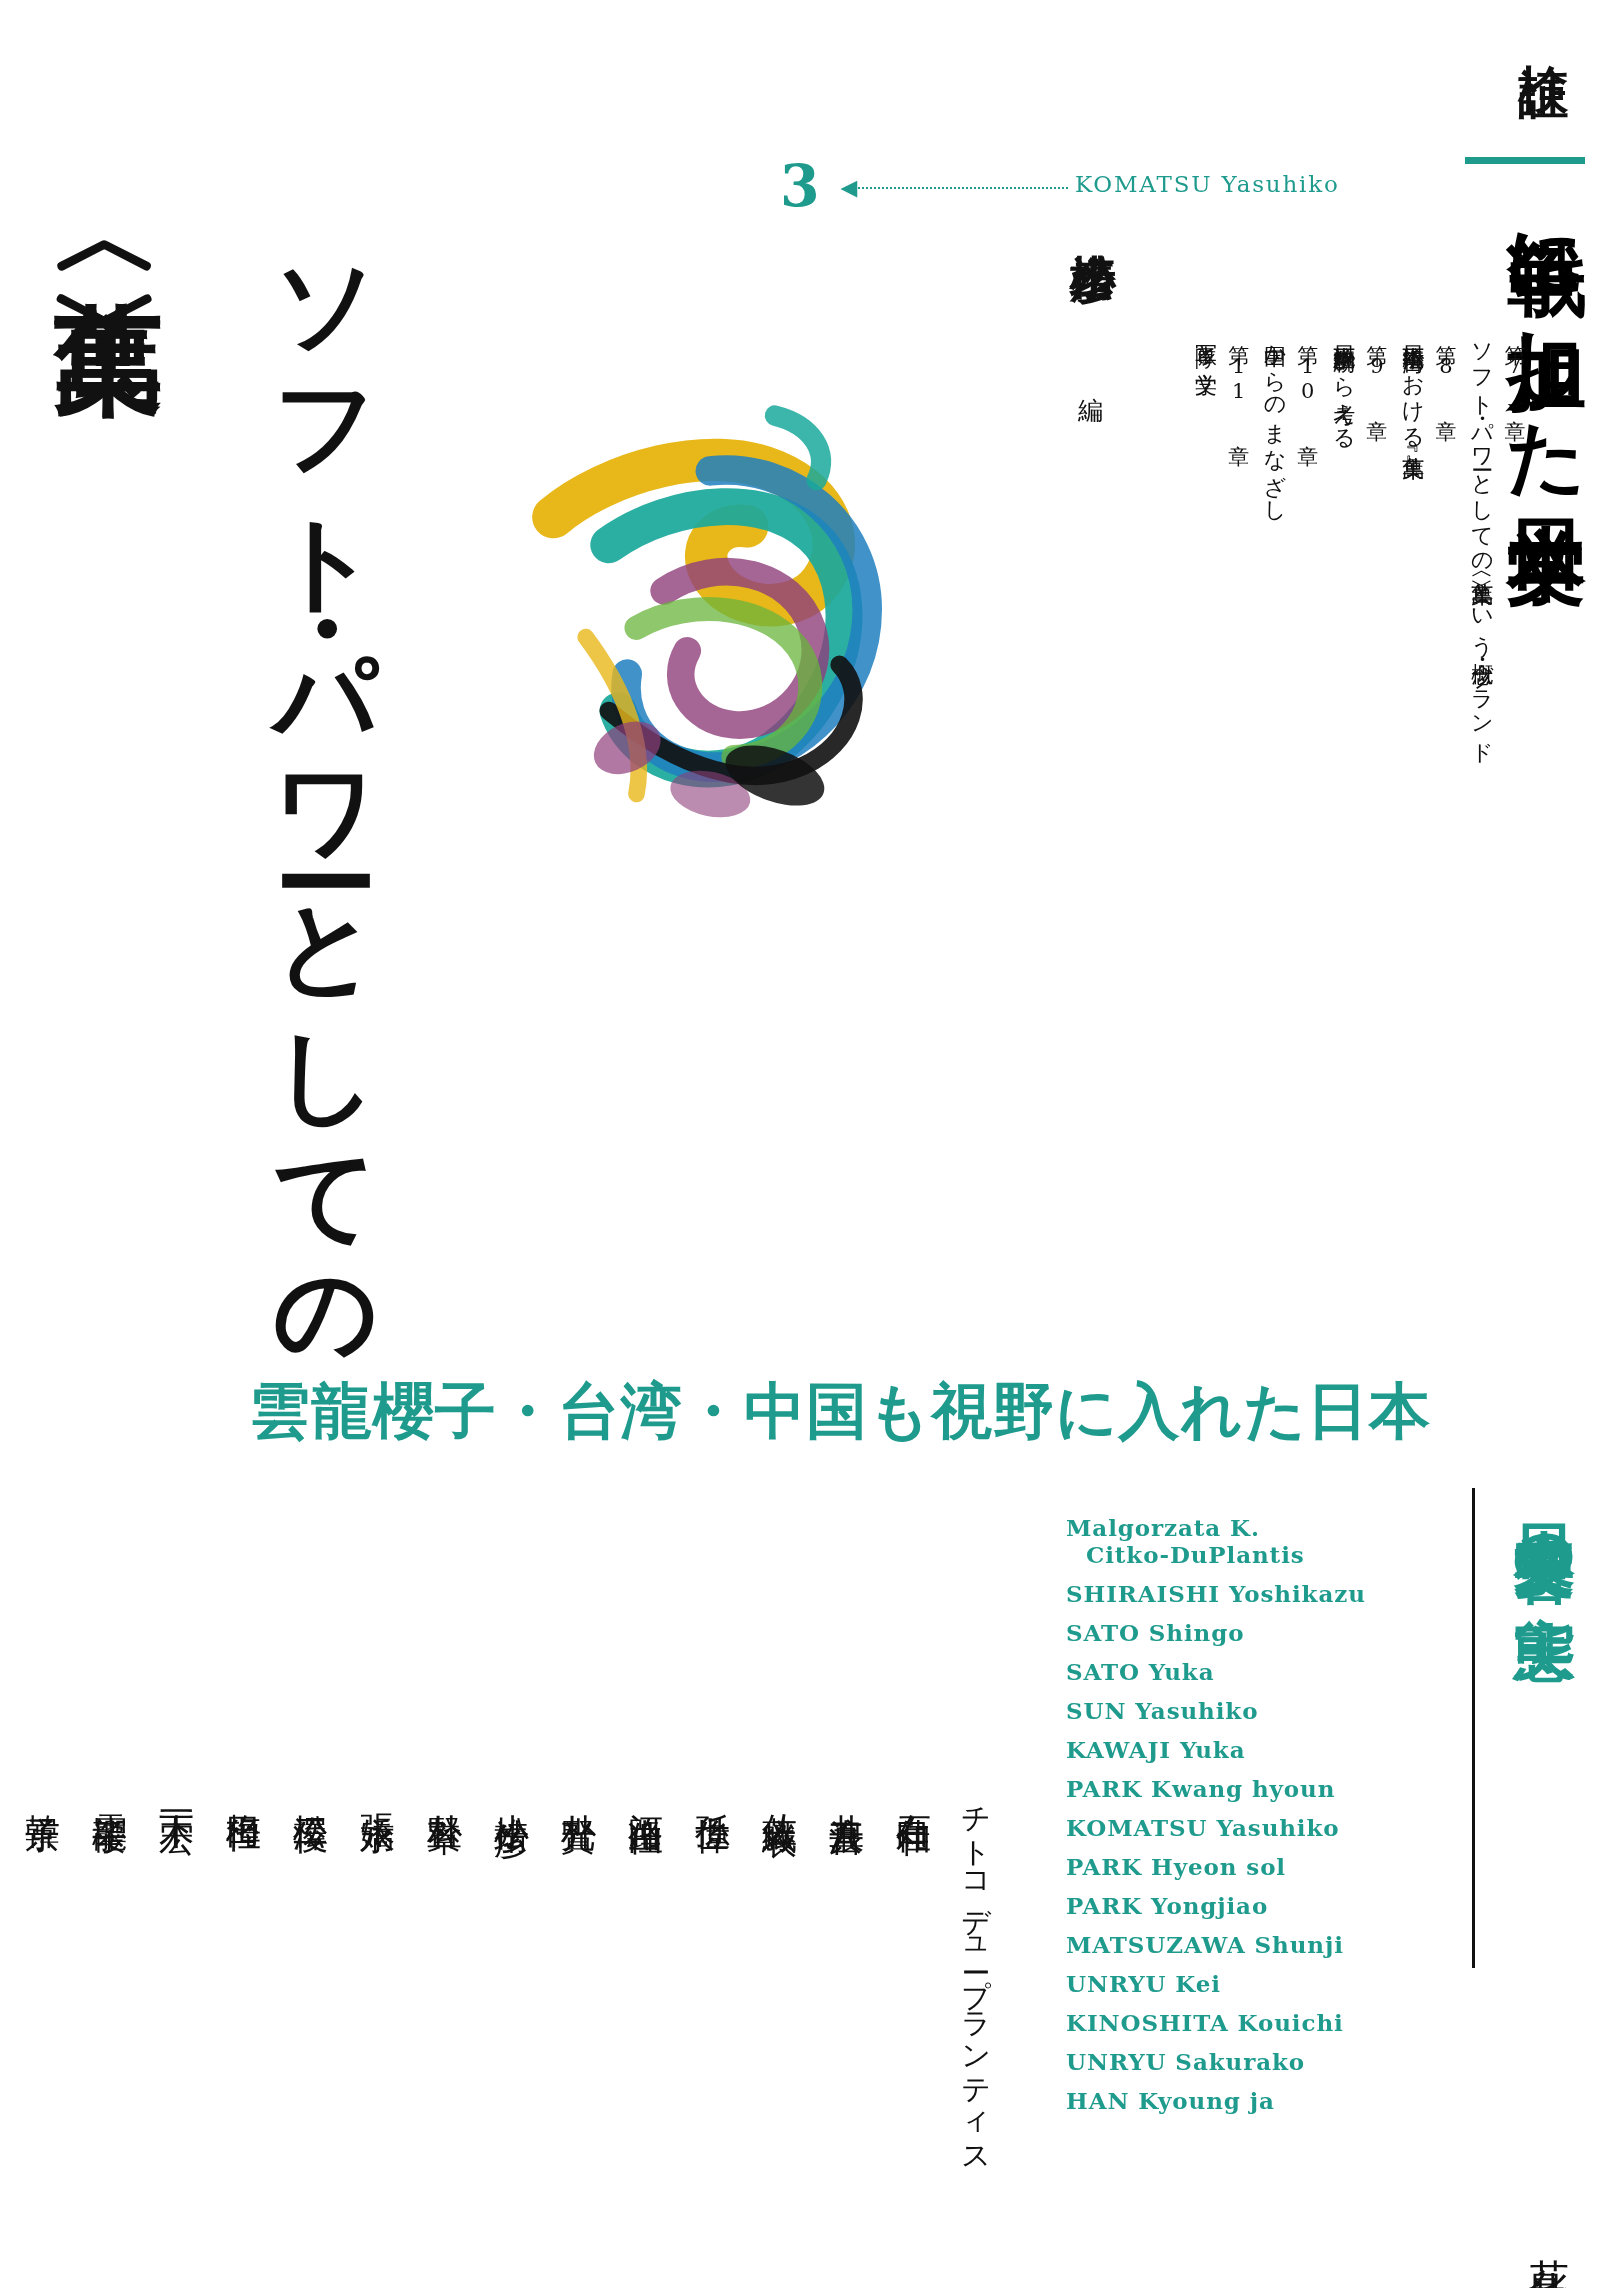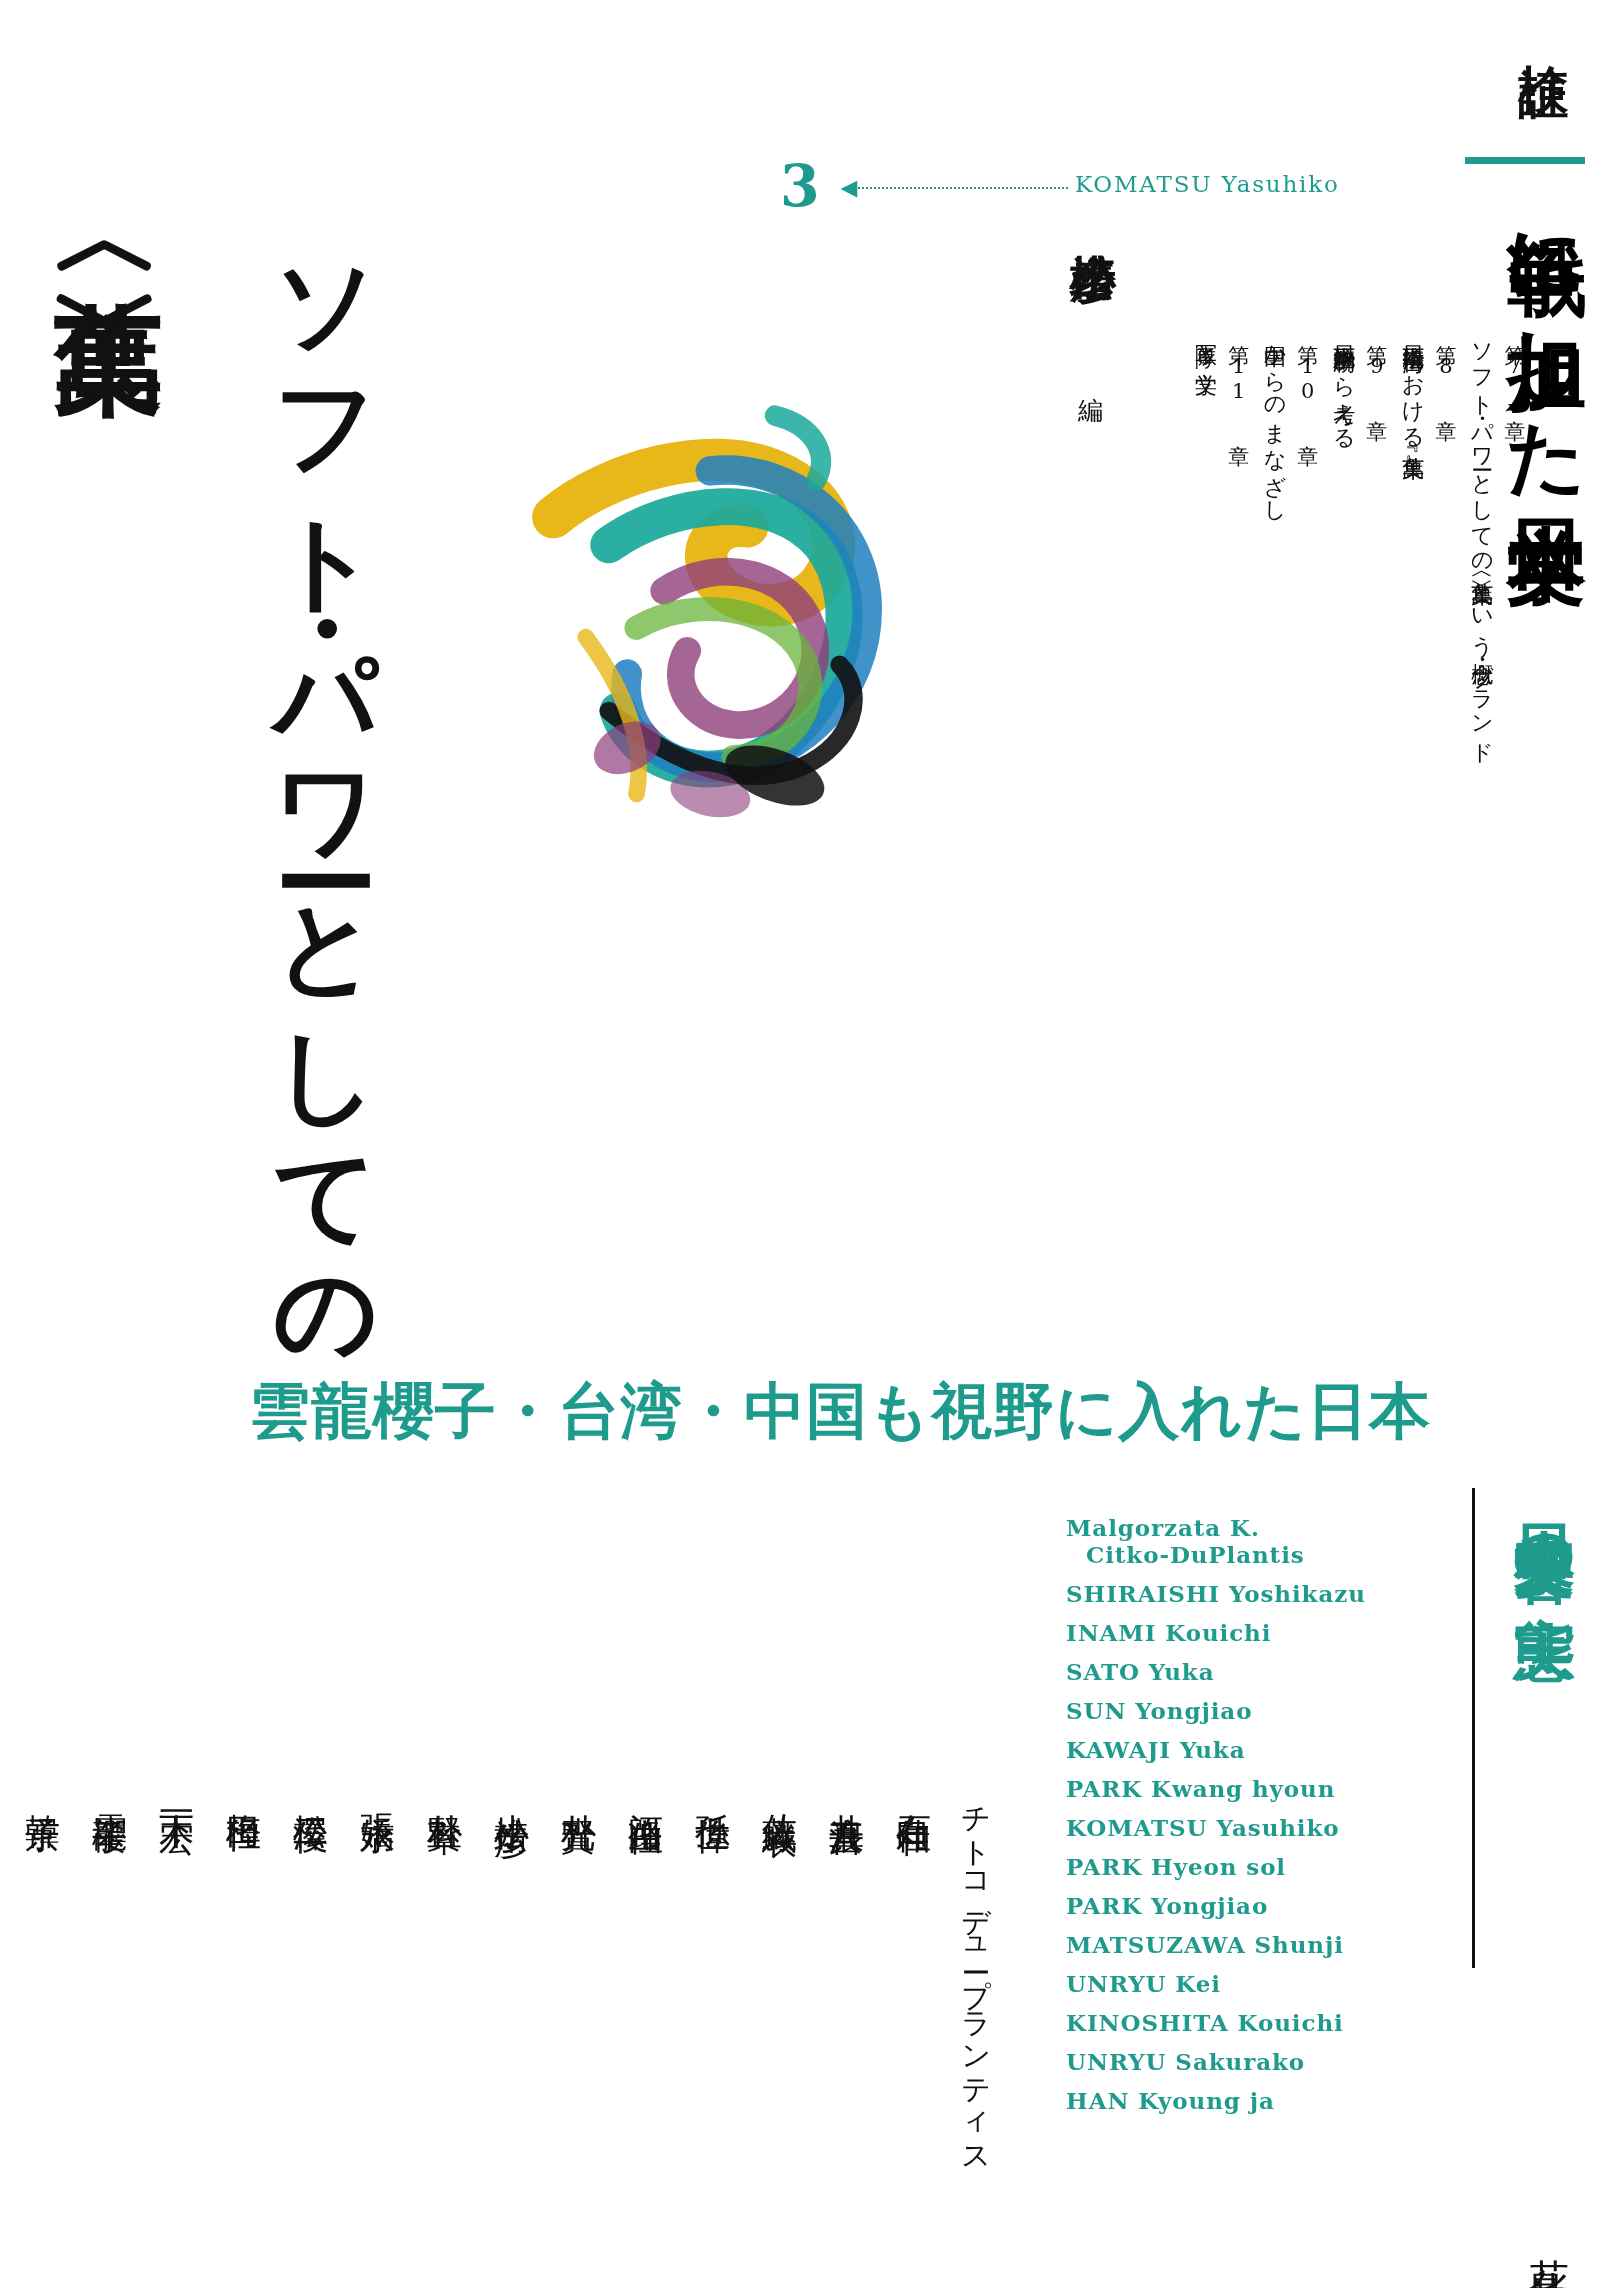--- a/index.html
+++ b/index.html
@@ -319,23 +319,23 @@
   <div id="right-sub" class="vtext">日本文学受容の実態</div>
   <div id="right-sub-rule"></div>
   <div id="publisher" class="vtext">花鳥社</div>
 
   <div id="contrib-roman">
     <div class="cr">
       <span>Malgorzata K.</span>
       <span class="ind">Citko-DuPlantis</span>
     </div>
     <div class="cr">SHIRAISHI Yoshikazu</div>
-    <div class="cr">INAMI Kouichi</div>
+    <div class="cr">SATO Shingo</div>
     <div class="cr">SATO Yuka</div>
-    <div class="cr">SUN Yongjiao</div>
+    <div class="cr">SUN Yasuhiko</div>
     <div class="cr">KAWAJI Yuka</div>
     <div class="cr">PARK Kwang hyoun</div>
     <div class="cr">KOMATSU Yasuhiko</div>
     <div class="cr">PARK Hyeon sol</div>
     <div class="cr">PARK Yongjiao</div>
     <div class="cr">MATSUZAWA Shunji</div>
     <div class="cr">UNRYU Kei</div>
     <div class="cr">KINOSHITA Kouichi</div>
     <div class="cr">UNRYU Sakurako</div>
     <div class="cr">HAN Kyoung ja</div>

